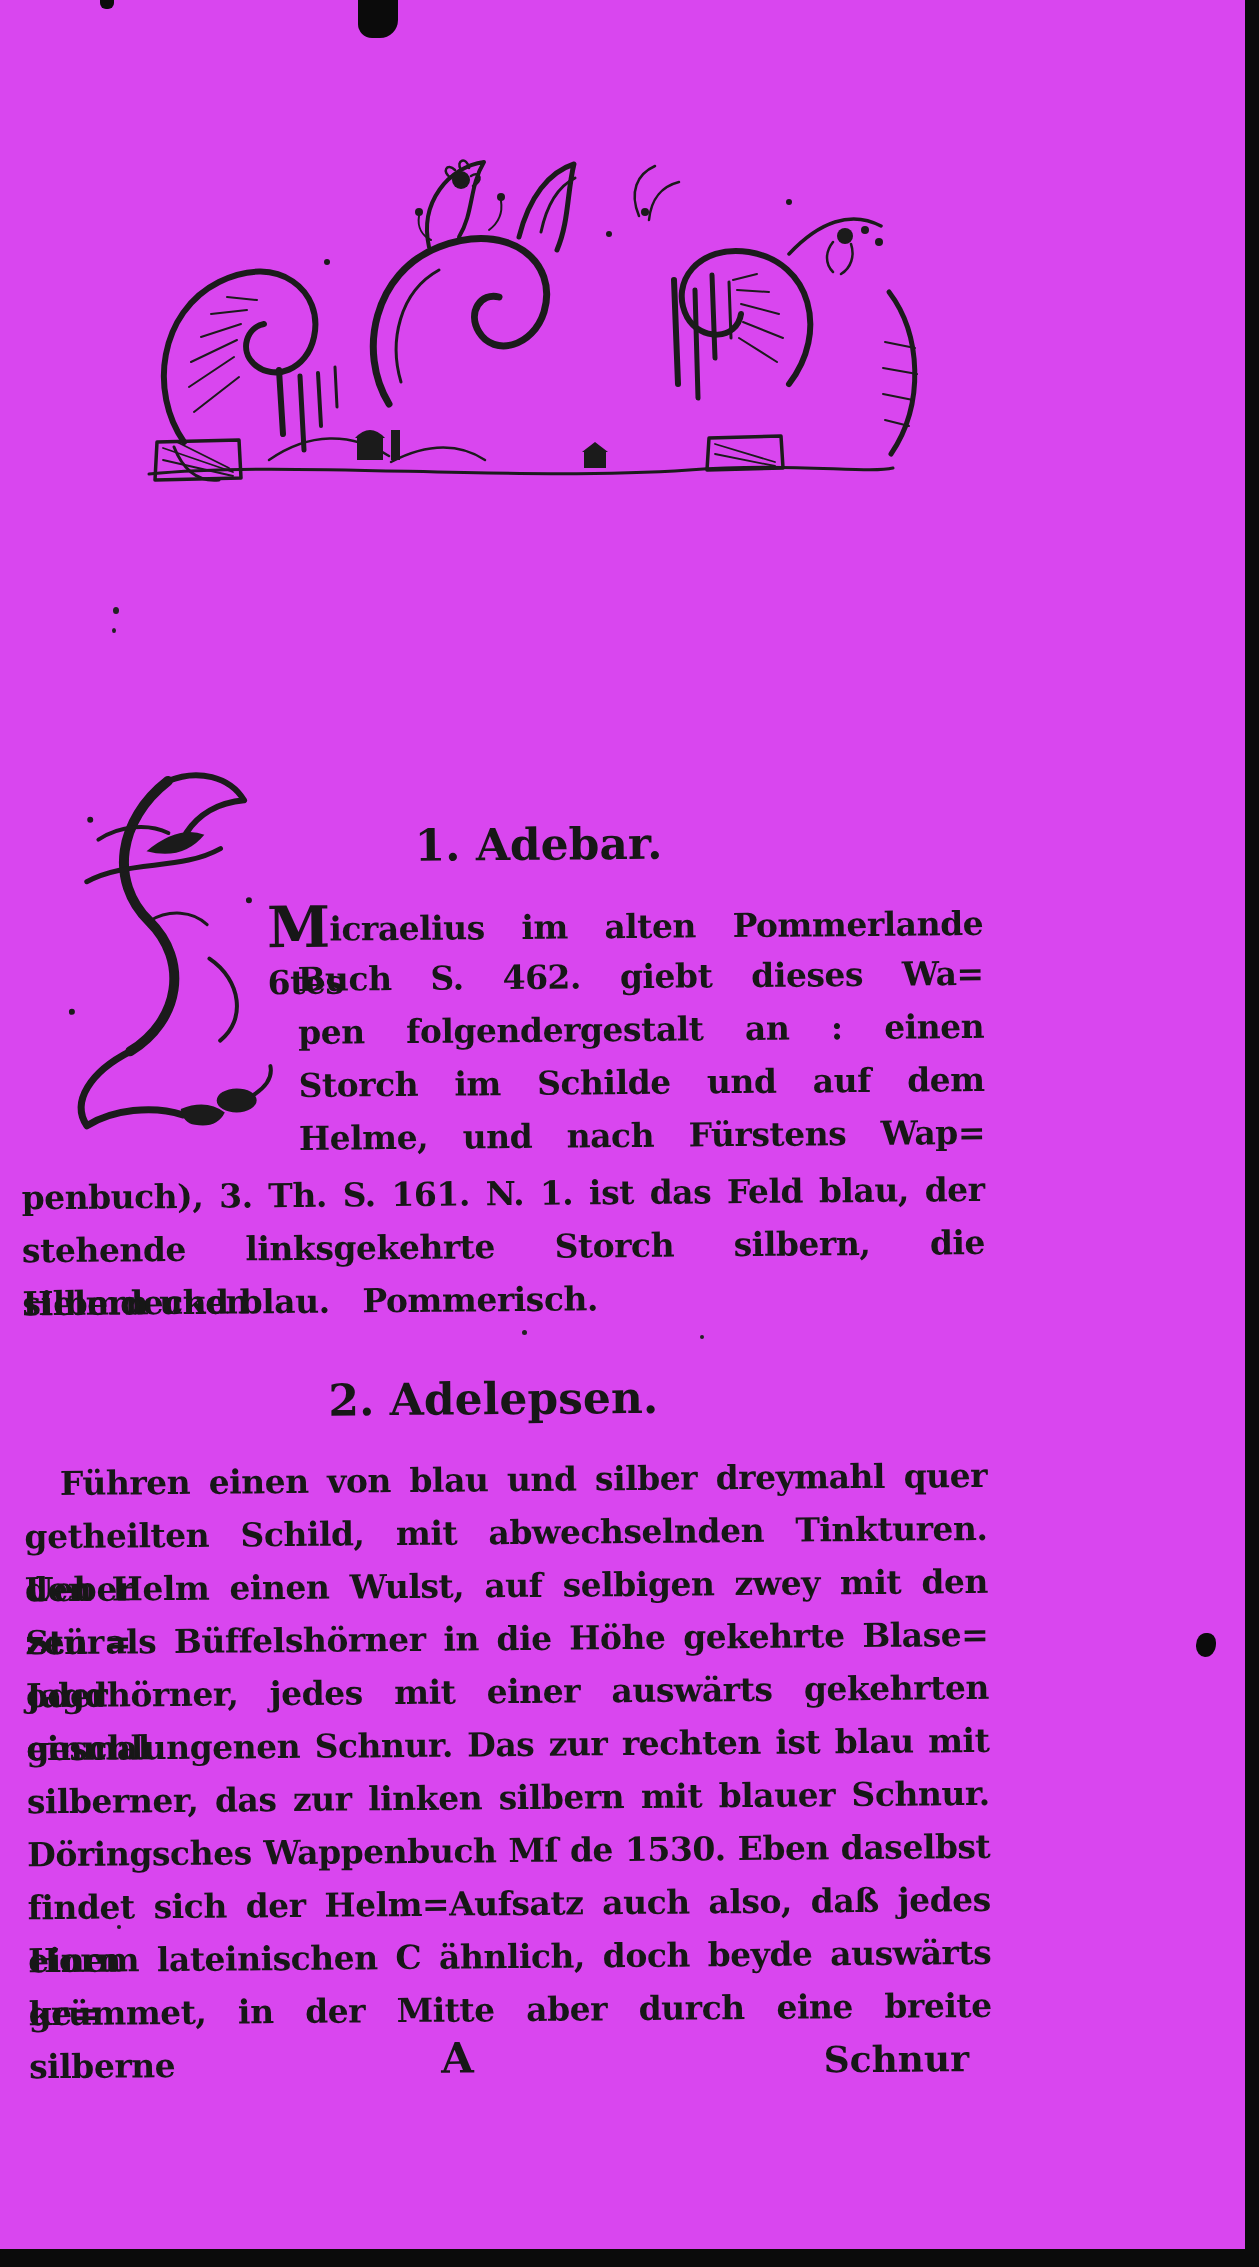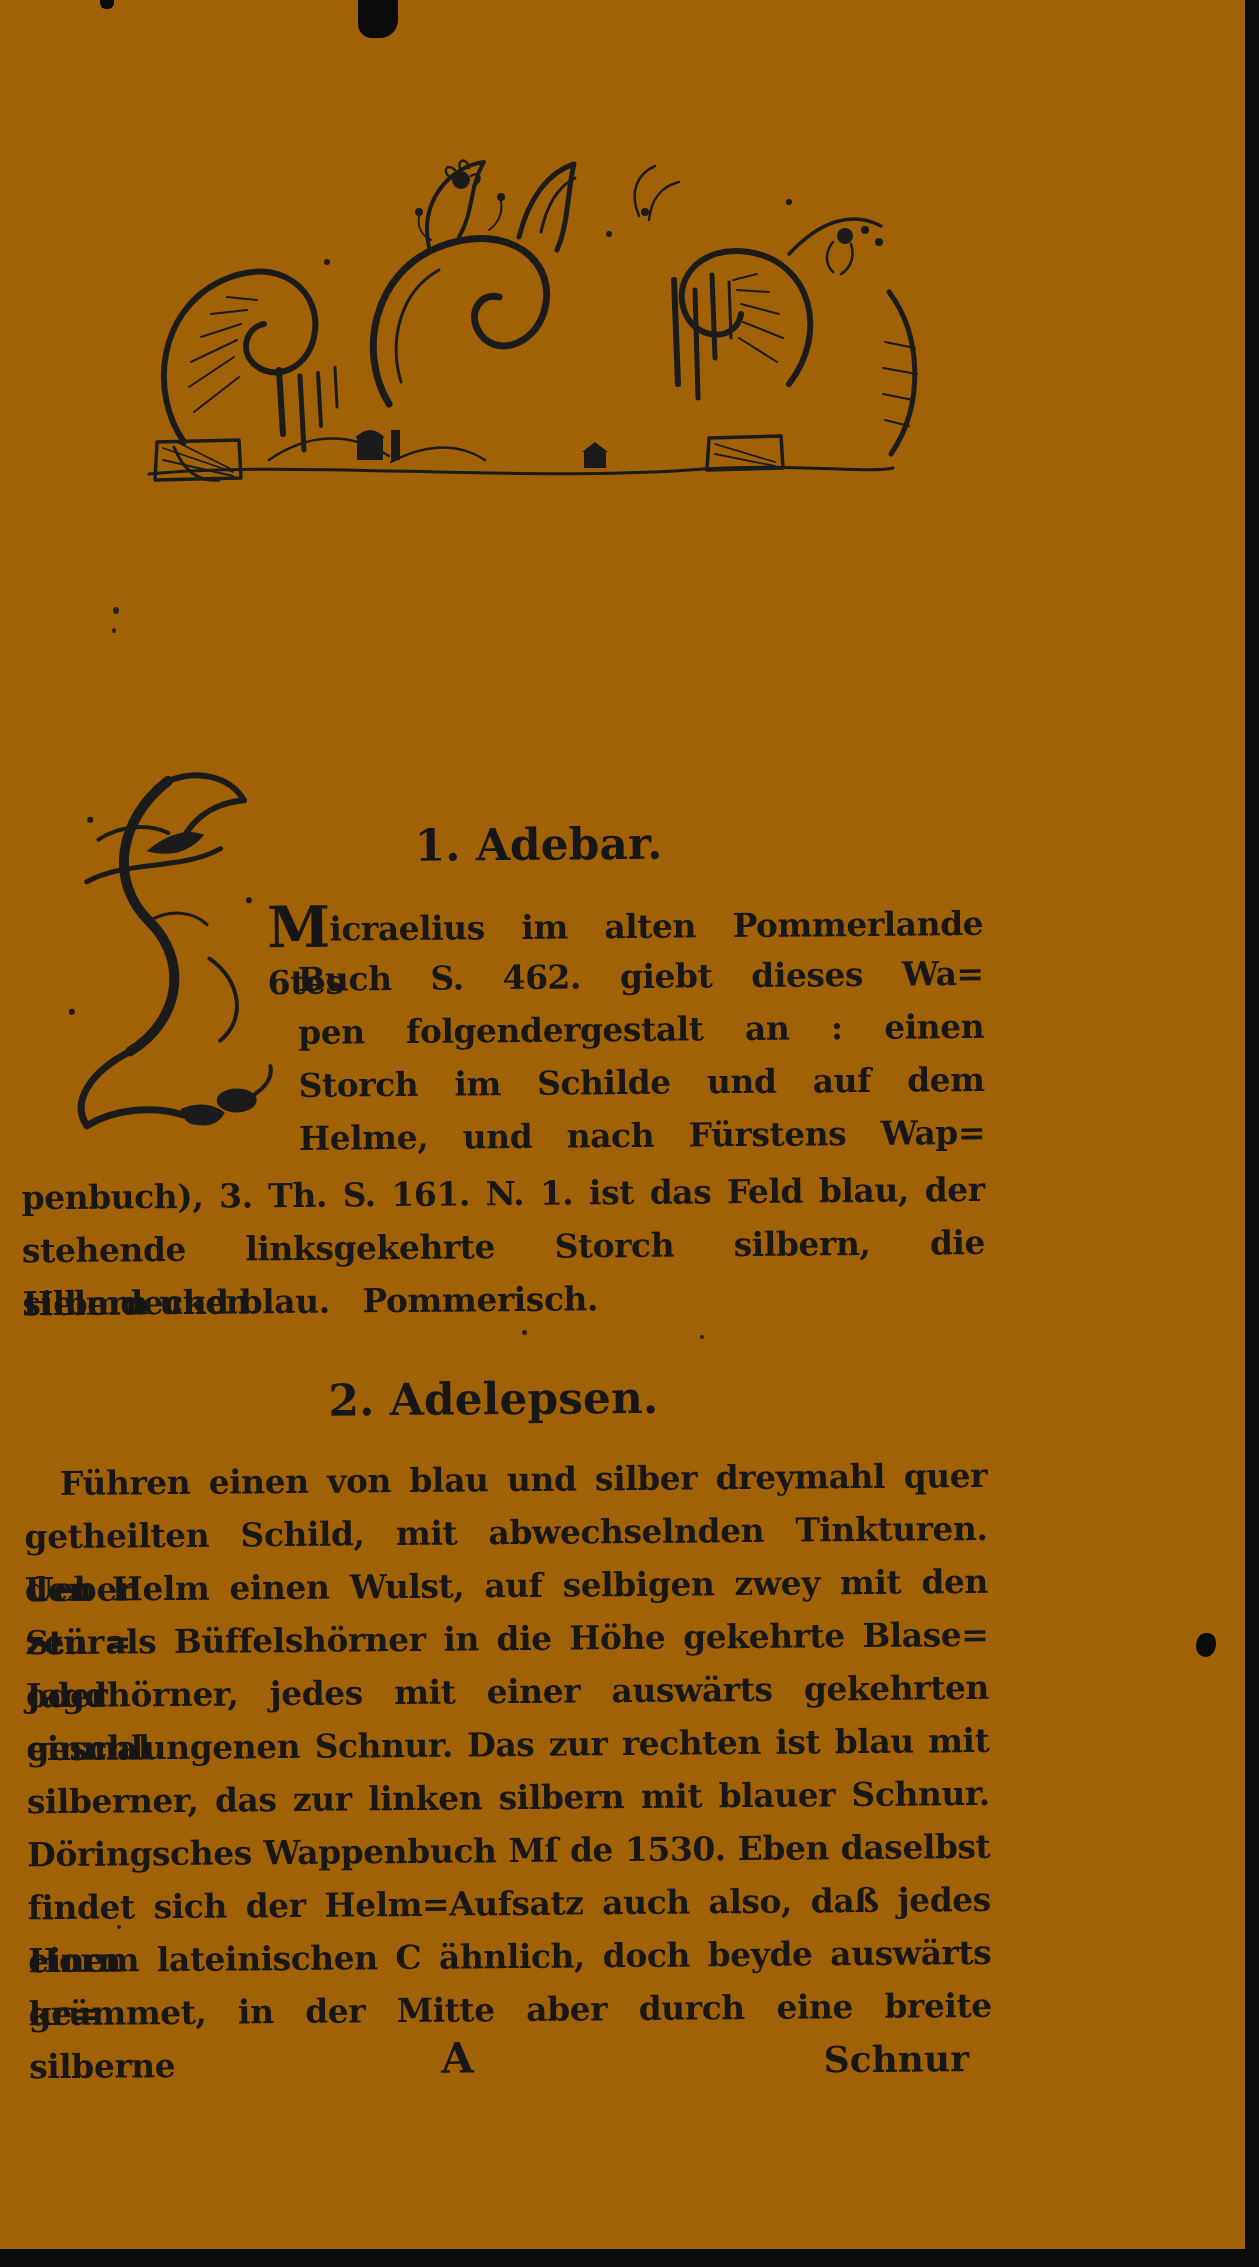--- a/index.html
+++ b/index.html
@@ -1,19 +1,19 @@
 <!DOCTYPE html>
 <html><head>
 <meta charset="utf-8">
 <style>
   html,body{margin:0;padding:0;background:#9a9a9a;}
   .page{
     position:relative;
     width:1259px;height:2267px;
-    background:#a16207;
+    background:#d946ef;
     overflow:hidden;
     font-family:"DejaVu Serif", serif;
     color:#171717;
   }
   .content{
     position:absolute;inset:0;
     transform:rotate(-0.5deg);
     transform-origin:50% 45%;
   }
   .abs{position:absolute;}

